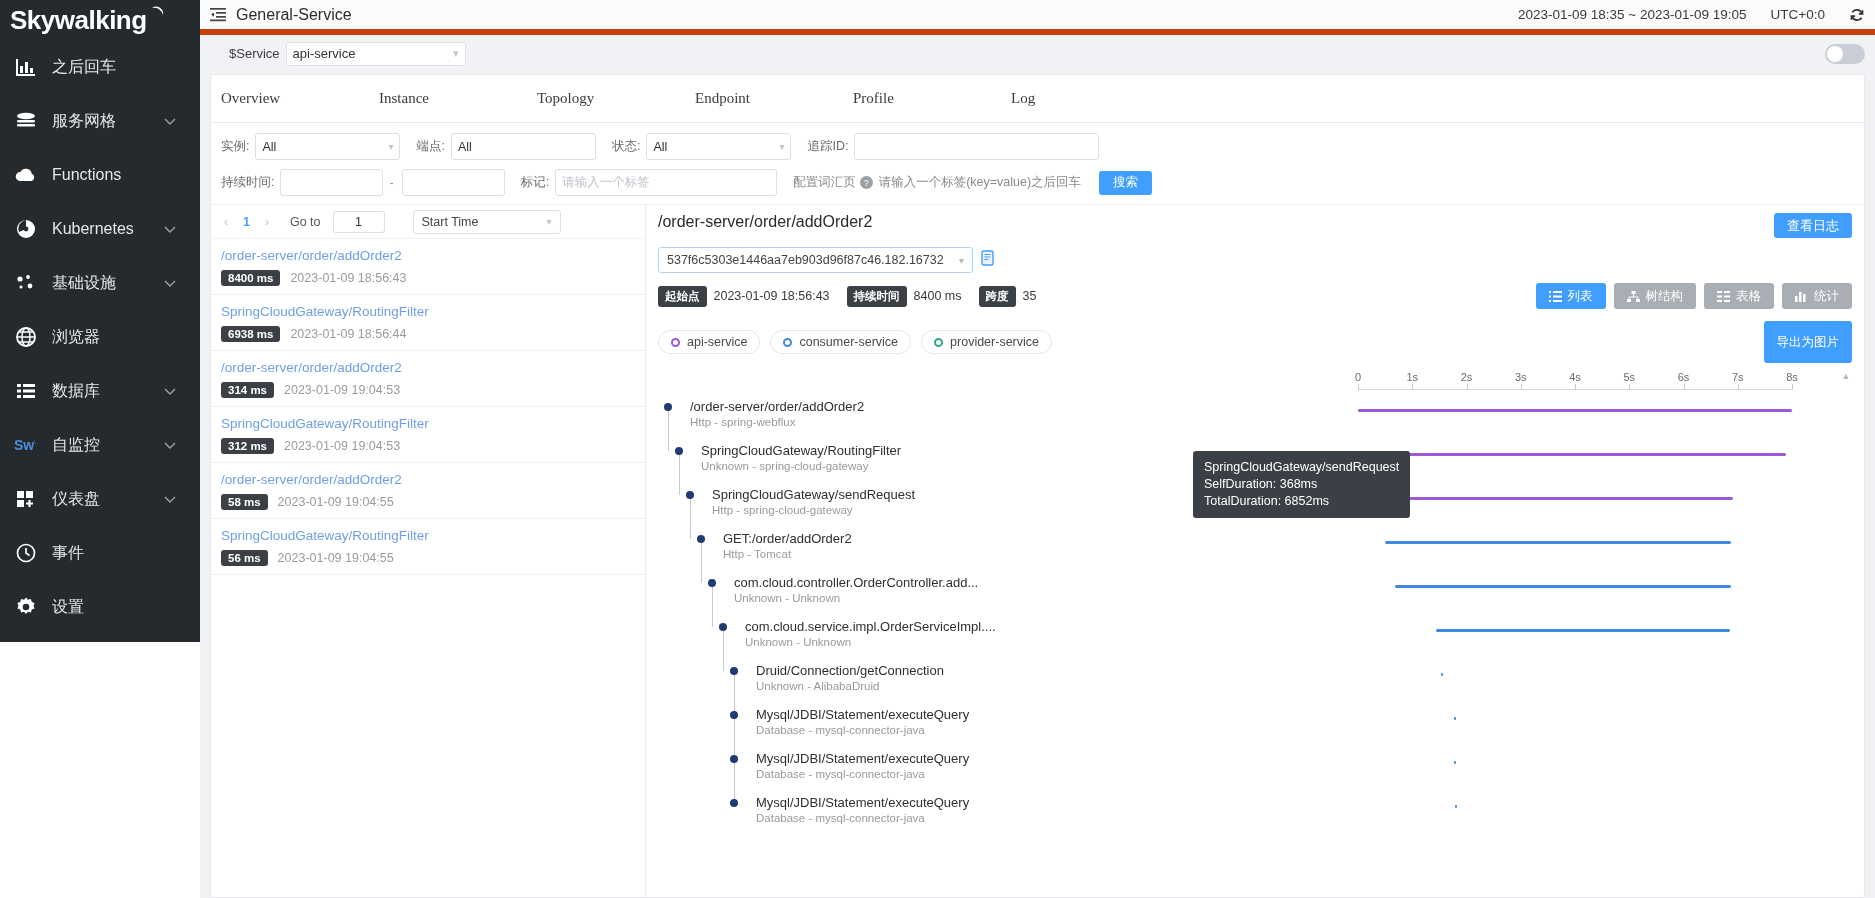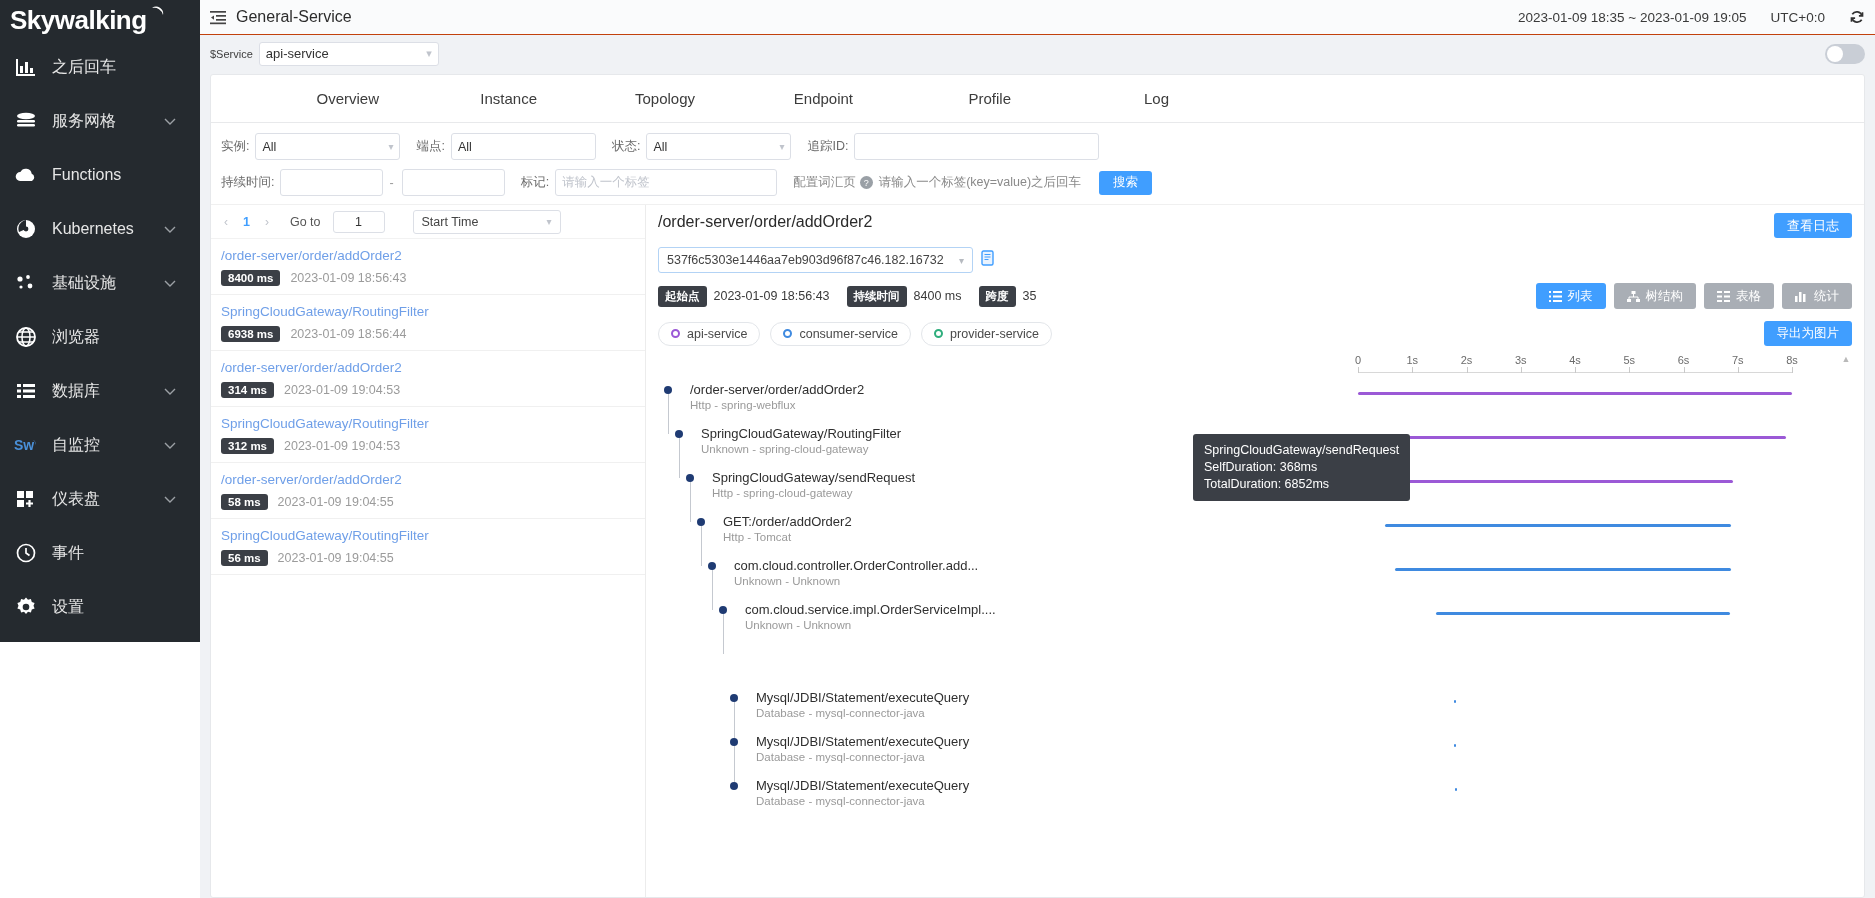--- a/index.html
+++ b/index.html
@@ -61,40 +61,40 @@
     flex: 1; height: 898px;
     display: flex; flex-direction: column;
     background: #f0f2f5;
     min-width: 0;
   }
   .topbar {
     height: 35px;
     background: #fafbfc;
     display: flex; align-items: center;
     padding: 0 10px;
-    border-bottom: 1px solid #c2410c;
+    border-bottom: 6px solid #c2410c;
     flex: 0 0 35px;
   }
   .topbar-left { display: flex; align-items: center; gap: 10px; }
   .topbar-title { font-size: 16px; color: #2c2c2c; }
   .topbar-right {
     margin-left: auto;
     display: flex; align-items: center; gap: 24px;
     font-size: 13.5px; color: #3a3a3a;
   }
   .menu-icon svg, .refresh-icon svg { display:block; }
 
   .subbar {
     height: 37px;
     background: #f0f2f5;
     display: flex; align-items: center;
     padding: 0 10px;
     flex: 0 0 37px;
   }
-  .svc-label { font-size: 11px; color: #3d3d3d; margin-right: 6px; }
+  .svc-label { font-size: 13px; color: #3d3d3d; margin-right: 6px; margin-left: 19px; }
   .svc-select {
     width: 180px; height: 24px;
     background: #fff;
     border: 1px solid #dcdfe6;
     border-radius: 3px;
     display: flex; align-items: center;
     padding: 0 6px;
     font-size: 13px; color: #333;
   }
   .svc-select .chev { margin-left: auto; color: #c0c4cc; font-size: 11px; }
@@ -126,25 +126,26 @@
 
   .tabs {
     display: flex;
     height: 48px;
     border-bottom: 1px solid #e8e9eb;
     flex: 0 0 48px;
     padding-left: 10px;
   }
   .tab {
     width: 158px;
-    display: flex; align-items: center; justify-content: flex-end;
+    display: flex; align-items: center; justify-content: flex-start;
     font-size: 15px;
     color: #3c3c3c;
     cursor: pointer;
     position: relative;
+    font-family: Liberation Serif, serif;
   }
   .tab.active { color: #2c2c2c; font-weight: 500; }
   .tab.active::after {
     content: ""; position: absolute;
     left: 0; right: 0; bottom: -1px;
     height: 2px; background: #409eff;
   }
 
   
   .filters {
@@ -314,21 +315,21 @@
     background: #fff;
   }
   .dot {
     width: 9px; height: 9px; border-radius: 50%;
     border: 2px solid #000;
   }
   .btn-export {
     margin-left: auto;
     background: #409eff; color: #fff;
     border: none; border-radius: 3px;
-    height: 25px; padding: 0 13px;
+    height: 42px; padding: 0 13px;
     font-size: 12.5px; cursor: pointer;
     font-family: inherit;
   }
 
   
   .spanarea {
     flex: 1; min-height: 0;
     position: relative;
     margin-top: 8px;
   }
@@ -865,20 +866,27 @@
                 <div class="ssub" style="left: 76px; top: 21px;">Unknown - Unknown</div>
                 <div class="sbar" style="left: 737.2px; width: 335.317px; top: 14px; background: rgb(63, 138, 224);"></div>
               </div>
               <div class="srow" style="top: 220px;">
                 <div class="sconn" style="left: 65px; top: 12px; height: 44px;"></div>
                 <div class="sdot" style="left: 65px; top: 12px;"></div>
                 <div class="sname" style="left: 87px; top: 4px;">com.cloud.service.impl.OrderServiceImpl....</div>
                 <div class="ssub" style="left: 87px; top: 21px;">Unknown - Unknown</div>
                 <div class="sbar" style="left: 777.5px; width: 294.5px; top: 14px; background: rgb(63, 138, 224);"></div>
               </div>
+              <div class="srow" style="top: 264px;">
+                <div class="sconn" style="left: 76px; top: 12px; height: 44px;"></div>
+                <div class="sdot" style="left: 76px; top: 12px;"></div>
+                <div class="sname" style="left: 98px; top: 4px;">Druid/Connection/getConnection</div>
+                <div class="ssub" style="left: 98px; top: 21px;">Unknown - AlibabaDruid</div>
+                <div class="sbar" style="left: 782.667px; width: 2px; top: 14px; background: rgb(63, 138, 224);"></div>
+              </div>
               <div class="srow" style="top: 308px;">
                 <div class="sconn" style="left: 76px; top: 12px; height: 44px;"></div>
                 <div class="sdot" style="left: 76px; top: 12px;"></div>
                 <div class="sname" style="left: 98px; top: 4px;">Mysql/JDBI/Statement/executeQuery</div>
                 <div class="ssub" style="left: 98px; top: 21px;">Database - mysql-connector-java</div>
                 <div class="sbar" style="left: 795.583px; width: 2px; top: 14px; background: rgb(63, 138, 224);"></div>
               </div>
               <div class="srow" style="top: 352px;">
                 <div class="sconn" style="left: 76px; top: 12px; height: 44px;"></div>
                 <div class="sdot" style="left: 76px; top: 12px;"></div>

